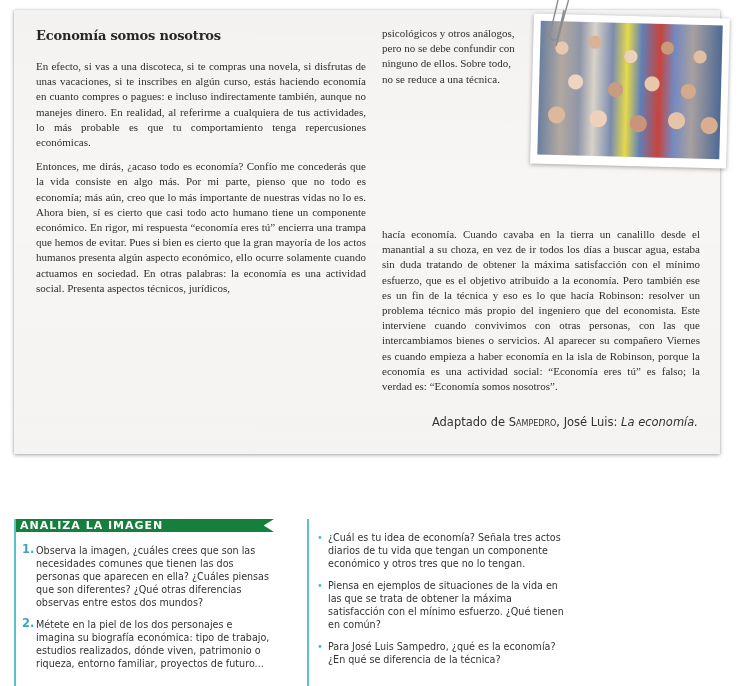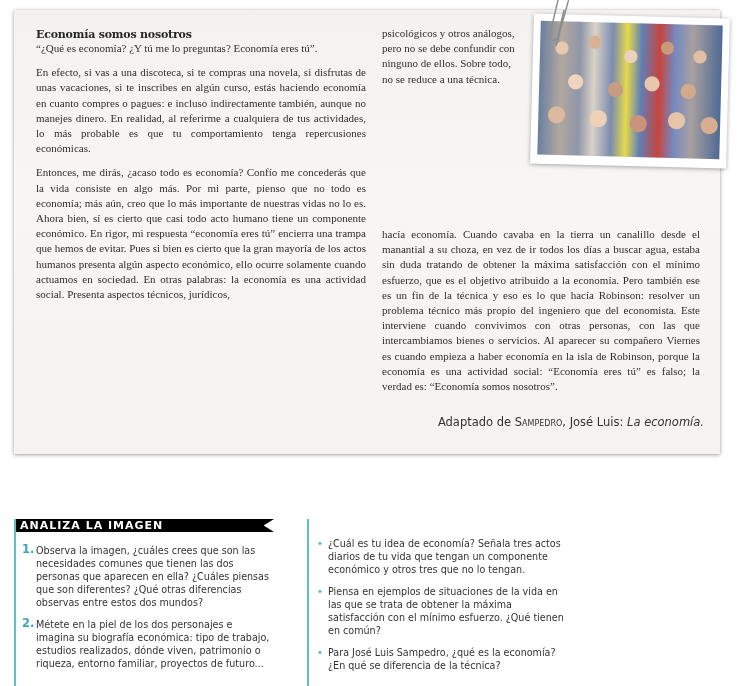--- a/index.html
+++ b/index.html
@@ -4,29 +4,29 @@
 <style>
   html, body { margin: 0; padding: 0; background: #ffffff; }
   body { width: 747px; height: 686px; position: relative; overflow: hidden; font-family: "DejaVu Serif", serif; color: #2b2b2b; }
 
   .card {
     position: absolute; left: 14px; top: 10px; width: 706px; height: 444px;
     background: linear-gradient(180deg, #f3f2f0 0%, #f7f6f4 40%, #f4f3f1 100%);
     box-shadow: 0 1px 4px rgba(0,0,0,0.35), 0 0 1px rgba(0,0,0,0.2);
   }
   .col-left { position: absolute; left: 22px; top: 18px; width: 330px; }
-  .title { font-family: "DejaVu Serif", serif; font-weight: bold; font-size: 11px; margin: 0 0 0 0; color: #262626; letter-spacing: -0.2px; }
+  .title { font-family: "DejaVu Serif", serif; font-weight: bold; font-size: 13px; margin: 0 0 16px 0; color: #262626; letter-spacing: -0.2px; }
   .para { font-family: Liberation Serif, serif; font-size: 11px; line-height: 15.2px; margin: 0 0 9px 0; color: #2e2e2e; text-align: justify; }
   .para.quote { margin-bottom: 9px; text-align: left; white-space: nowrap; }
 
   .col-right-top { position: absolute; left: 368px; top: 16px; width: 140px; }
   .col-right-bottom { position: absolute; left: 368px; top: 181px; width: 318px; margin-top: 36px; }
   .col-right-top .para { text-align: left; }
 
-  .source { position: absolute; right: 16px; top: 405px; font-family: "DejaVu Sans", sans-serif; font-size: 11.5px; color: #333; }
+  .source { position: absolute; right: 22px; top: 405px; font-family: "DejaVu Sans", sans-serif; font-size: 11.5px; color: #333; }
   .source .smallcaps { font-variant: small-caps; }
   .source em { font-style: italic; }
 
   .photo-frame {
     position: absolute; left: 532px; top: 16px; width: 196px; height: 150px;
     background: #ffffff; transform: rotate(1.5deg);
     box-shadow: 0 1px 4px rgba(0,0,0,0.35);
   }
   .photo {
     position: absolute; left: 7px; top: 7px; width: 182px; height: 134px; overflow: hidden;
@@ -46,39 +46,38 @@
       radial-gradient(circle at 76% 72%, #e6c4a8 0 8px, transparent 9px),
       radial-gradient(circle at 94% 75%, #d9ad90 0 8px, transparent 9px),
       linear-gradient(90deg, #6a7fa0 0%, #b2a8a0 12%, #8f96a8 22%, #d9d2c8 30%, #7b8cb0 40%, #e6d94a 48%, #5f7fb8 56%, #c8443c 66%, #7488c0 74%, #a8a0a0 84%, #4e6a94 100%);
   }
   .clip { position: absolute; left: 548px; top: -6px; width: 24px; height: 60px; }
 
   .box { position: absolute; top: 519px; height: 170px; border-left: 2px solid #5ec0cc; }
   .box.left { left: 14px; width: 258px; }
   .box.right { left: 307px; width: 258px; }
   .box-header {
-    position: relative; height: 13px; background: #000000; color: #ffffff;
+    position: relative; height: 13px; background: #15803d; color: #ffffff;
     font-family: "DejaVu Sans", sans-serif; font-weight: bold; font-size: 11px; letter-spacing: 1px;
     line-height: 13px; padding-left: 4px;
     clip-path: polygon(0 0, 100% 0, 96% 50%, 100% 100%, 0 100%);
   }
   .list { padding: 12px 0 0 6px; margin: 0; list-style: none; font-family: "DejaVu Sans", sans-serif; font-size: 9.6px; line-height: 13px; color: #333; }
   .list li { position: relative; padding-left: 14px; margin-bottom: 9px; }
   .num { position: absolute; left: 0; top: -1px; color: #3aa7b6; font-weight: bold; font-size: 11.5px; }
   .bullet { position: absolute; left: 2px; top: 0; color: #4db8c6; font-size: 10px; }
   .list.bullets li { padding-left: 13px; }
-  .list.bullets li .text { display: block; margin-top: 6px; }
+  .list.bullets li .text { display: block; }
 </style>
 </head>
 <body>
 
 <div class="card">
   <div class="col-left">
     <h1 class="title">Economía somos nosotros</h1>
-    <p class="para quote">“¿Qué es economía? ¿Y tú me lo preguntas? Economía eres tú”.</p>
     <p class="para">En efecto, si vas a una discoteca, si te compras una novela, si disfrutas de unas vacaciones, si te inscribes en algún curso, estás haciendo economía en cuanto compres o pagues: e incluso indirectamente también, aunque no manejes dinero. En realidad, al referirme a cualquiera de tus actividades, lo más probable es que tu comportamiento tenga repercusiones económicas.</p>
     <p class="para">Entonces, me dirás, ¿acaso todo es economía? Confío me concederás que la vida consiste en algo más. Por mi parte, pienso que no todo es economía; más aún, creo que lo más importante de nuestras vidas no lo es. Ahora bien, sí es cierto que casi todo acto humano tiene un componente económico. En rigor, mi respuesta “economía eres tú” encierra una trampa que hemos de evitar. Pues si bien es cierto que la gran mayoría de los actos humanos presenta algún aspecto económico, ello ocurre solamente cuando actuamos en sociedad. En otras palabras: la economía es una actividad social. Presenta aspectos técnicos, jurídicos,</p>
   </div>
 
   <div class="col-right-top">
     <p class="para">psicológicos y otros análogos, pero no se debe confundir con ninguno de ellos. Sobre todo, no se reduce a una técnica.</p>
   </div>
 
   <div class="col-right-bottom">
     <p class="para">hacía economía. Cuando cavaba en la tierra un canalillo desde el manantial a su choza, en vez de ir todos los días a buscar agua, estaba sin duda tratando de obtener la máxima satisfacción con el mínimo esfuerzo, que es el objetivo atribuido a la economía. Pero también ese es un fin de la técnica y eso es lo que hacía Robinson: resolver un problema técnico más propio del ingeniero que del economista. Este interviene cuando convivimos con otras personas, con las que intercambiamos bienes o servicios. Al aparecer su compañero Viernes es cuando empieza a haber economía en la isla de Robinson, porque la economía es una actividad social: “Economía eres tú” es falso; la verdad es: “Economía somos nosotros”.</p>

